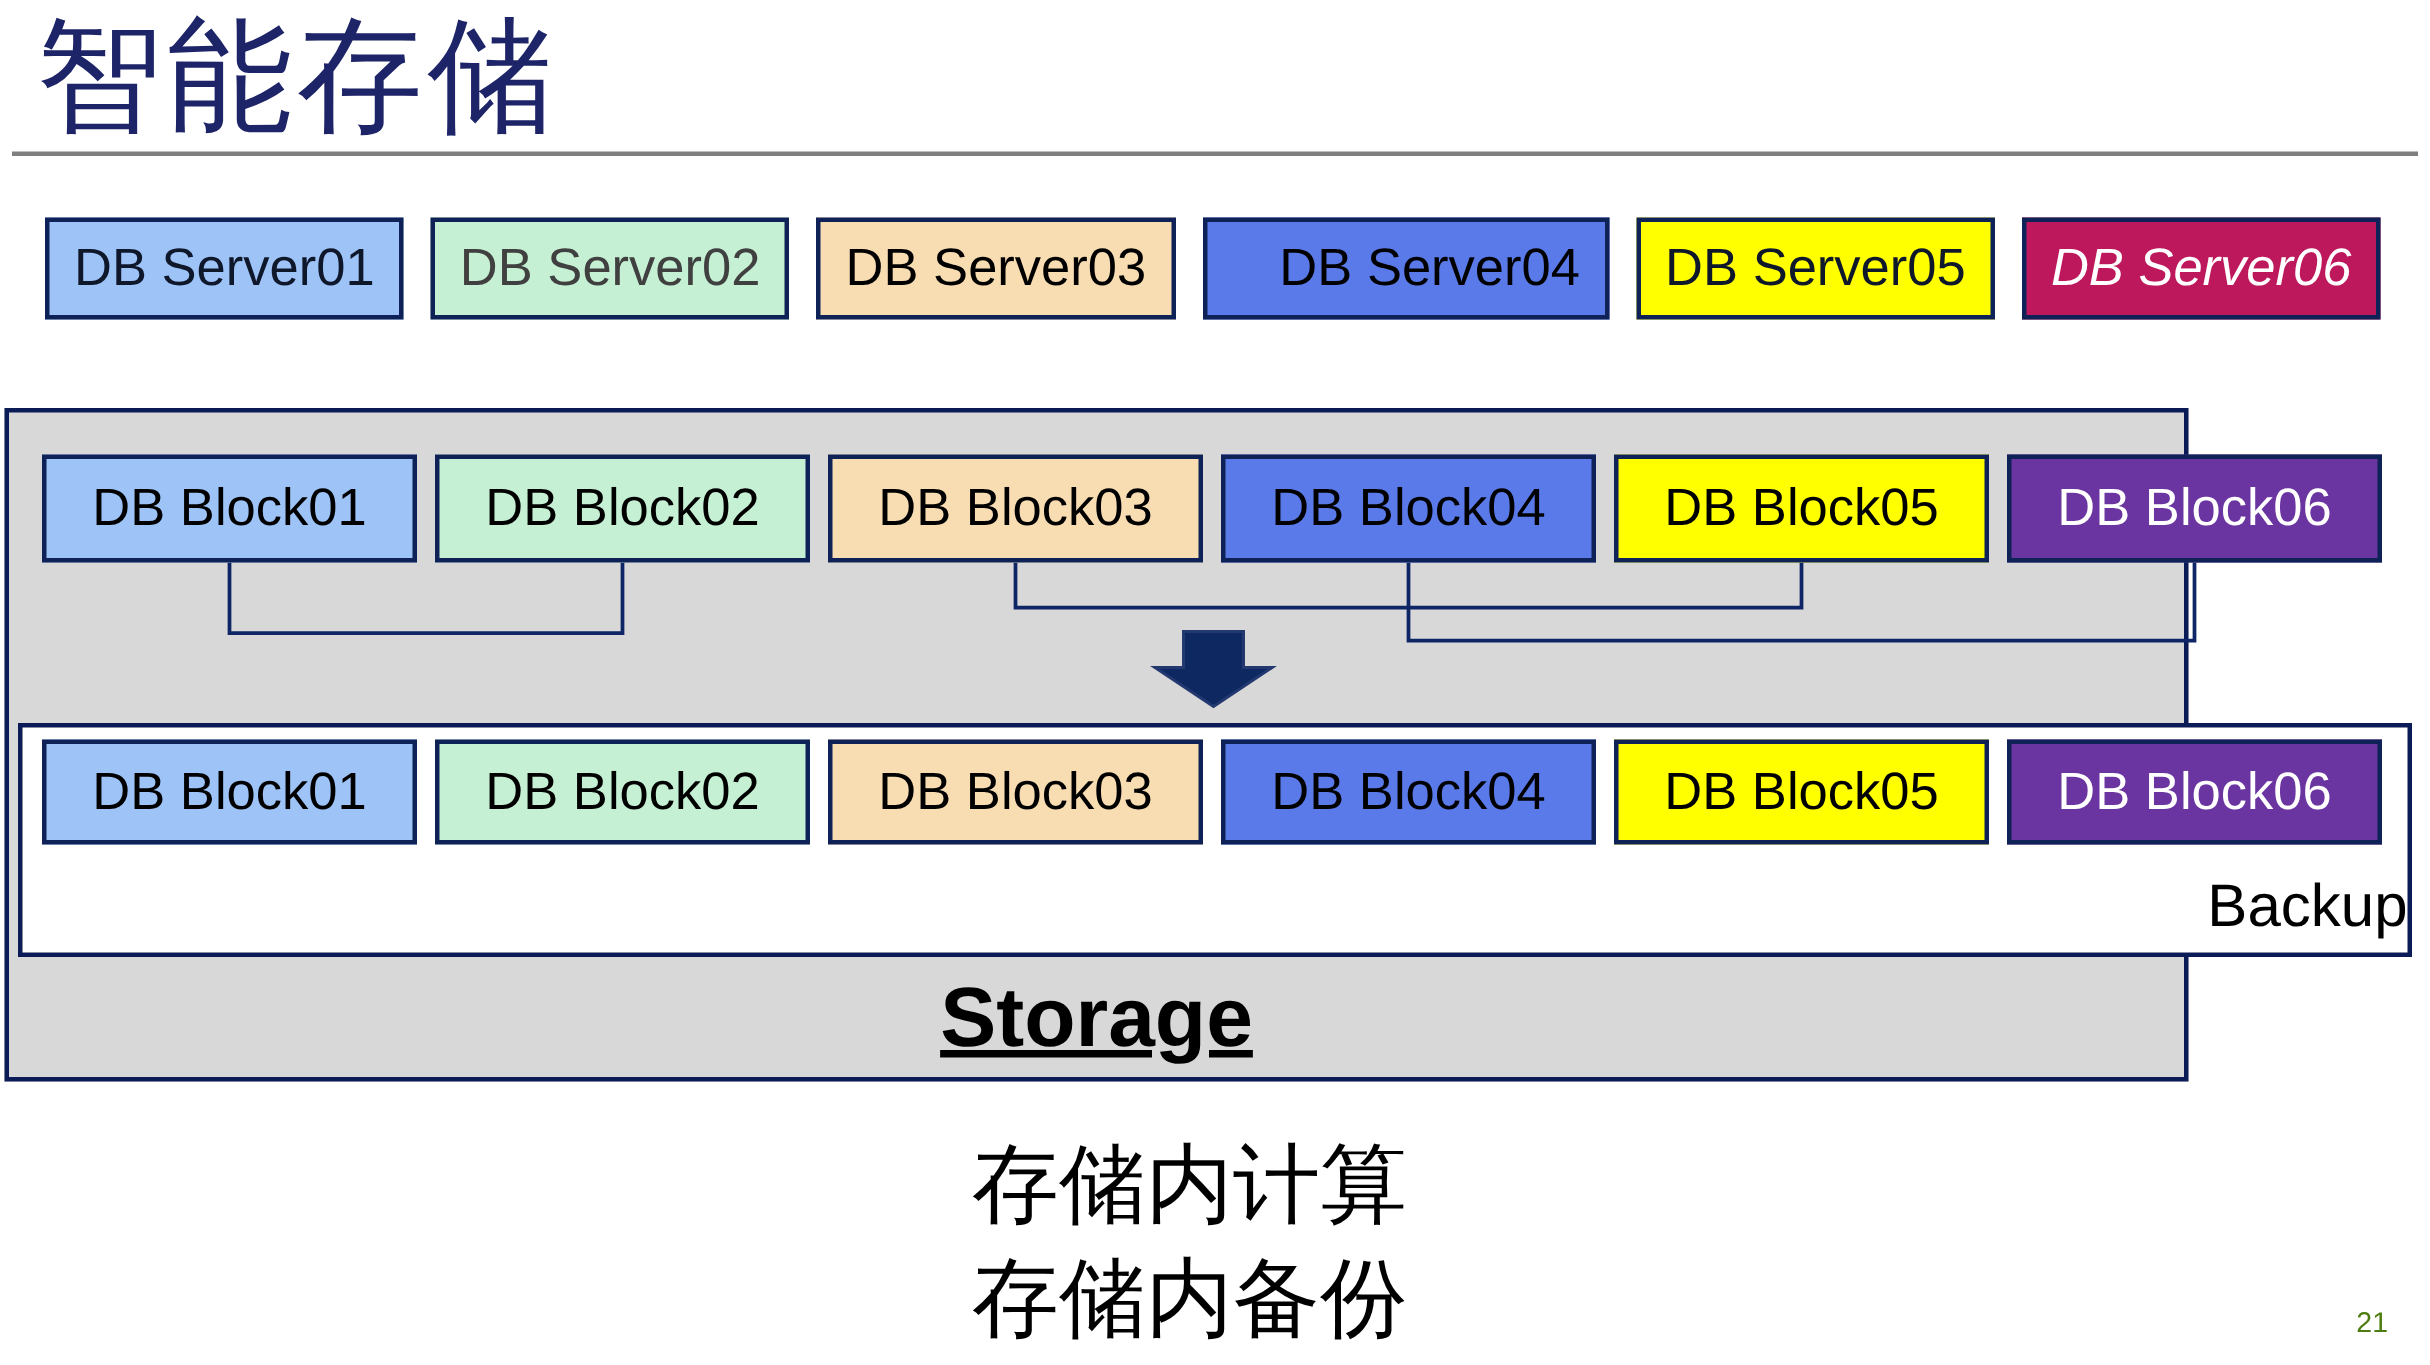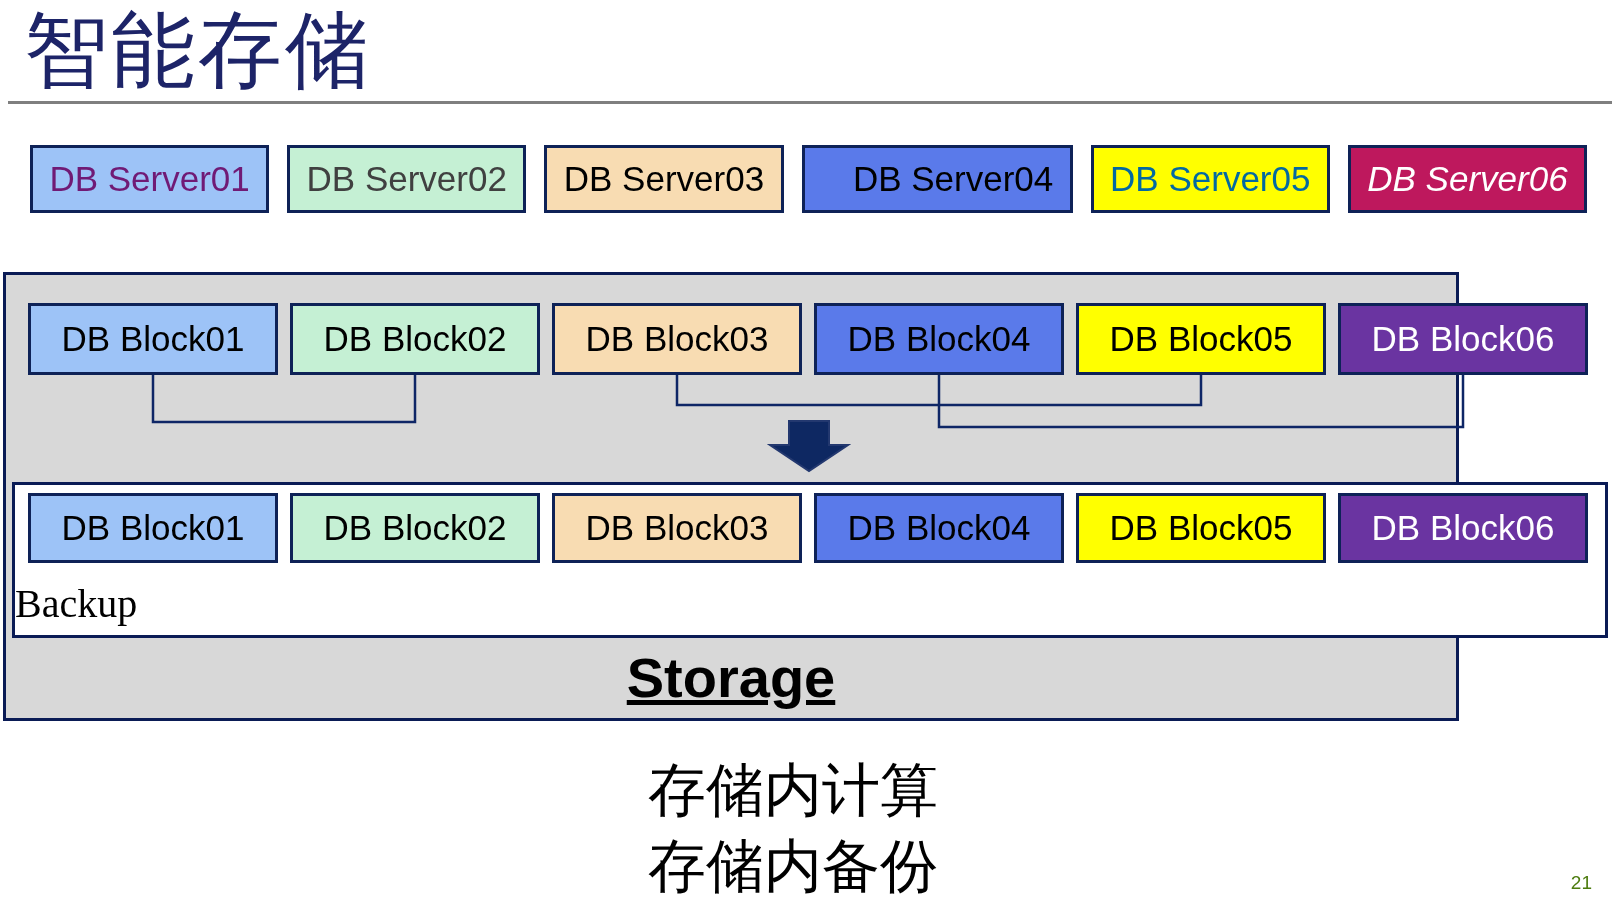--- a/index.html
+++ b/index.html
@@ -32,21 +32,21 @@
   .connector-svg{position:absolute;left:0;top:0;width:1603px;height:443px;}
   .connector-svg path{stroke:#0E2666;stroke-width:2.5;fill:none;}
   .connector-svg polygon{fill:#0E2862;stroke:#23386F;stroke-width:2;}
   .backup-box{
     position:absolute;left:6px;top:207px;width:1596px;height:156px;
     box-sizing:border-box;background:#FFFFFF;border:3px solid #0A1B55;
   }
   .block-row-backup{left:13px;top:8px;width:1560px;height:70px;}
   .backup-label{
     position:absolute;left:0;right:0;bottom:0;height:62px;line-height:62px;
-    text-align:left;font-size:40px;color:#000;font-family:Liberation Serif, serif;
+    text-align:right;font-size:40px;color:#000;
   }
   .storage-label{
     position:absolute;left:0;right:0;top:368px;height:70px;line-height:70px;
     text-align:center;font-size:56px;font-weight:bold;color:#000;text-decoration:underline;
   }
   .footer-caption{
     position:absolute;left:648px;top:752px;
     font-size:58px;line-height:76px;color:#000;white-space:nowrap;
   }
   .page-number{
@@ -55,25 +55,25 @@
 </style>
 </head>
 <body>
 
 <div class="slide">
 
   <div class="slide-title">智能存储</div>
   <div class="title-divider"></div>
 
   <div class="server-row">
-    <div class="dbox" style="background-color: rgb(157, 195, 247); color: #701a75;">DB Server01</div>
+    <div class="dbox" style="background-color: rgb(157, 195, 247); color: #0f172a;">DB Server01</div>
     <div class="dbox" style="background-color: rgb(197, 240, 212); color: #404040;">DB Server02</div>
     <div class="dbox" style="background-color: rgb(248, 220, 178); color: rgb(0, 0, 0);">DB Server03</div>
     <div class="dbox" style="background-color: rgb(90, 122, 234); color: rgb(0, 0, 0); padding-left: 32px;">DB Server04</div>
-    <div class="dbox" style="background-color: rgb(255, 255, 0); color: #0369a1;">DB Server05</div>
+    <div class="dbox" style="background-color: rgb(255, 255, 0); color: #0f172a;">DB Server05</div>
     <div class="dbox" style="background-color: #be185d; color: rgb(255, 255, 255); font-style: italic;">DB Server06</div>
   </div>
 
   <div class="storage-container">
 
     <svg class="connector-svg" viewBox="0 0 1603 443" xmlns="http://www.w3.org/2000/svg">
       <path d="M147 100 V147 H409 V100"></path>
       <path d="M671 100 V130 H1195 V100"></path>
       <path d="M933 100 V152 H1457 V100"></path>
       <polygon points="783,146 823,146 823,170 842,170 803,196 764,170 783,170"></polygon>

